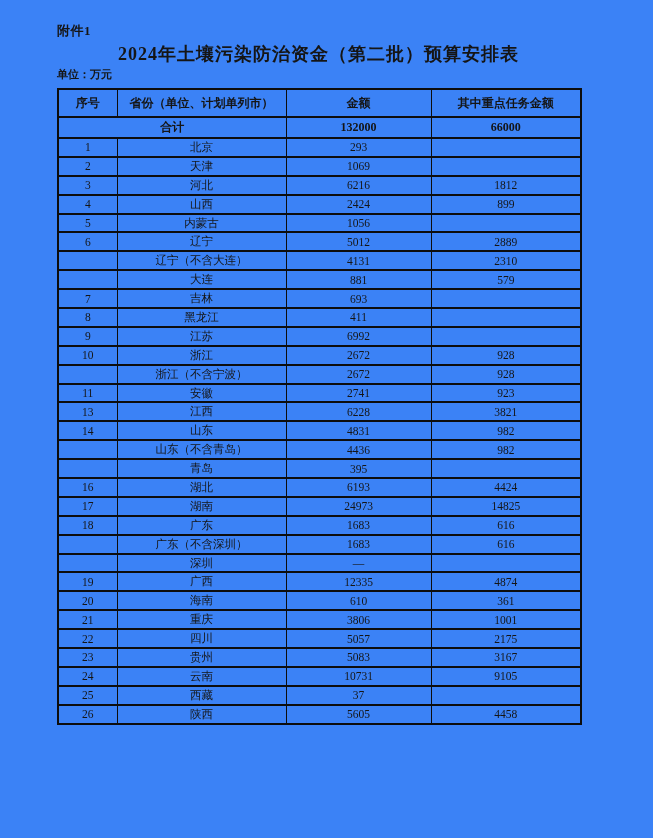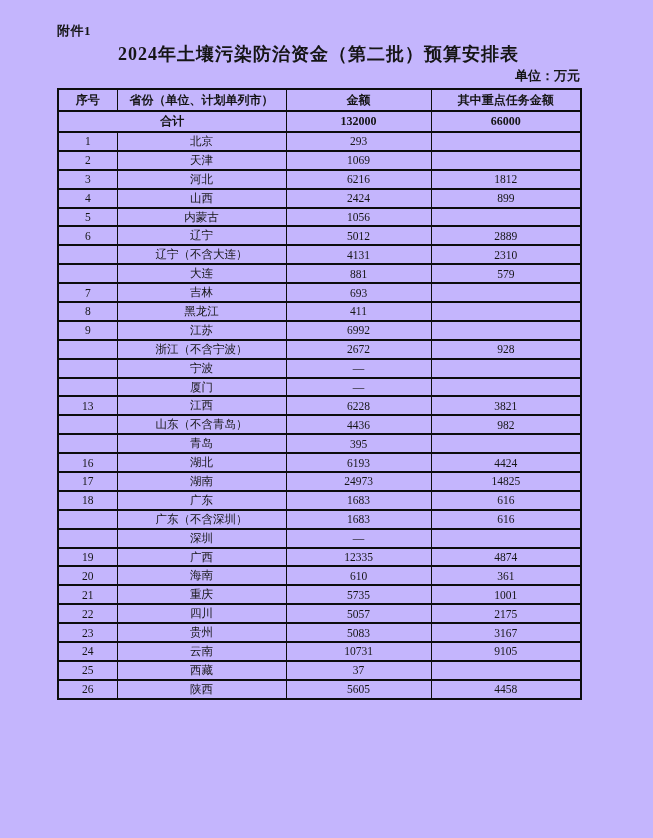--- a/index.html
+++ b/index.html
@@ -11,21 +11,21 @@
     width: 653px;
     height: 838px;
     font-family: "Liberation Serif", "DejaVu Serif", serif;
     color: #151515;
     overflow: hidden;
   }
   .page {
     position: relative;
     width: 653px;
     height: 838px;
-    background: #c4b5fd;
+    background: #3b82f6;
   }
   .attachment {
     position: absolute;
     left: 57px;
     top: 22px;
     font-size: 13px;
     font-weight: bold;
     letter-spacing: 0.5px;
   }
   .title {
@@ -37,22 +37,21 @@
     text-align: center;
     font-size: 18px;
     font-weight: bold;
     letter-spacing: 1px;
   }
   .unit {
     position: absolute;
     left: 57px;
     top: 67px;
     width: 523px;
-    text-align: right;
-    font-size: 13px;
+    font-size: 11px;
     font-weight: bold;
   }
   table.budget {
     position: absolute;
     left: 57px;
     top: 88px;
     width: 523px;
     border-collapse: collapse;
     table-layout: fixed;
     border: 2px solid #0d0d0d;
@@ -62,21 +61,21 @@
     border-left: 1px solid #0d0d0d;
     border-right: 1px solid #0d0d0d;
     border-top: 2px solid #0d0d0d;
     border-bottom: 2px solid #0d0d0d;
     padding: 0;
     text-align: center;
     vertical-align: middle;
     overflow: hidden;
     white-space: nowrap;
   }
-  table.budget thead tr { height: 22px; margin-top: 27px; }
+  table.budget thead tr { height: 28px; margin-top: 27px; }
   table.budget thead th {
     font-size: 12px;
     font-weight: bold;
   }
   tr.total-row { height: 21px; }
   tr.total-row td {
     font-size: 12px;
     font-weight: bold;
   }
   tr.data-row { height: 18.9px; }
@@ -181,44 +180,50 @@
           <td>411</td>
           <td></td>
         </tr>
         <tr class="data-row">
           <td>9</td>
           <td>江苏</td>
           <td>6992</td>
           <td></td>
         </tr>
         <tr class="data-row">
+          <td>10</td>
+          <td>浙江</td>
+          <td>2672</td>
+          <td>928</td>
+        </tr>
+        <tr class="data-row">
           <td></td>
           <td>浙江（不含宁波）</td>
           <td>2672</td>
           <td>928</td>
         </tr>
         <tr class="data-row">
-          <td></td>
-          <td>宁波</td>
-          <td>—</td>
-          <td></td>
-        </tr>
-        <tr class="data-row">
-          <td></td>
-          <td>厦门</td>
-          <td>—</td>
-          <td></td>
+          <td>11</td>
+          <td>安徽</td>
+          <td>2741</td>
+          <td>923</td>
         </tr>
         <tr class="data-row">
           <td>13</td>
           <td>江西</td>
           <td>6228</td>
           <td>3821</td>
         </tr>
         <tr class="data-row">
+          <td>14</td>
+          <td>山东</td>
+          <td>4831</td>
+          <td>982</td>
+        </tr>
+        <tr class="data-row">
           <td></td>
           <td>山东（不含青岛）</td>
           <td>4436</td>
           <td>982</td>
         </tr>
         <tr class="data-row">
           <td></td>
           <td>青岛</td>
           <td>395</td>
           <td></td>
@@ -261,21 +266,21 @@
         </tr>
         <tr class="data-row">
           <td>20</td>
           <td>海南</td>
           <td>610</td>
           <td>361</td>
         </tr>
         <tr class="data-row">
           <td>21</td>
           <td>重庆</td>
-          <td>5735</td>
+          <td>3806</td>
           <td>1001</td>
         </tr>
         <tr class="data-row">
           <td>22</td>
           <td>四川</td>
           <td>5057</td>
           <td>2175</td>
         </tr>
         <tr class="data-row">
           <td>23</td>

